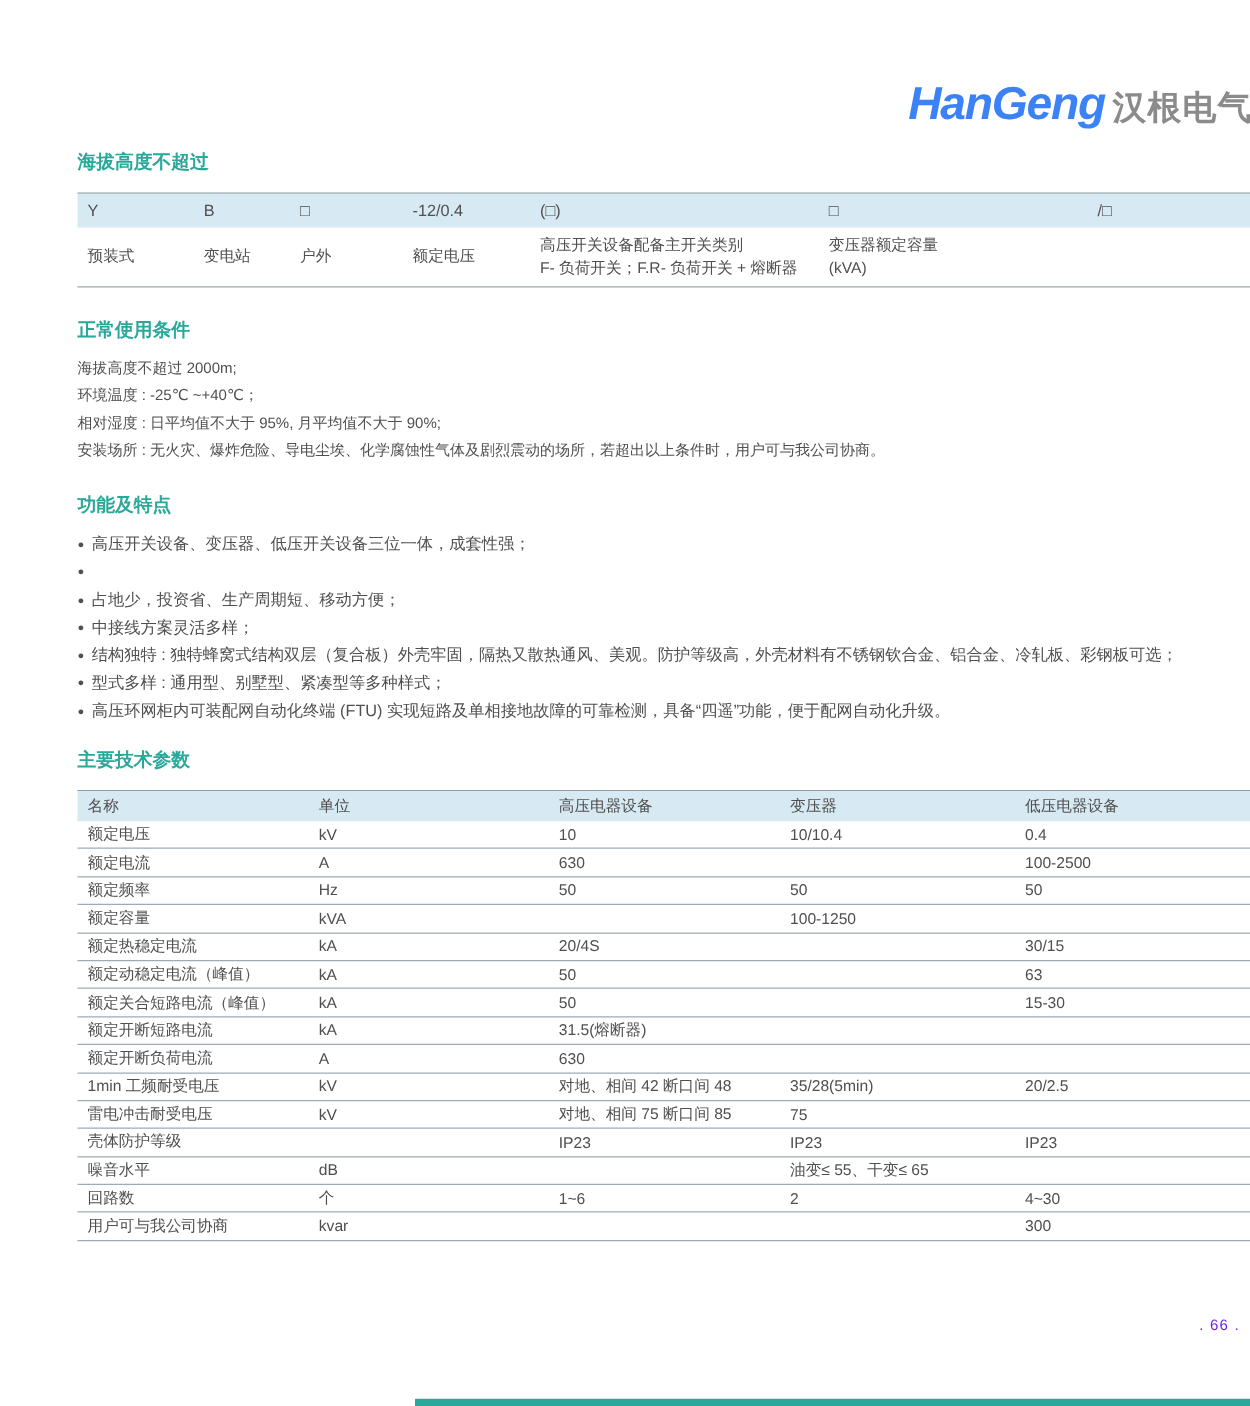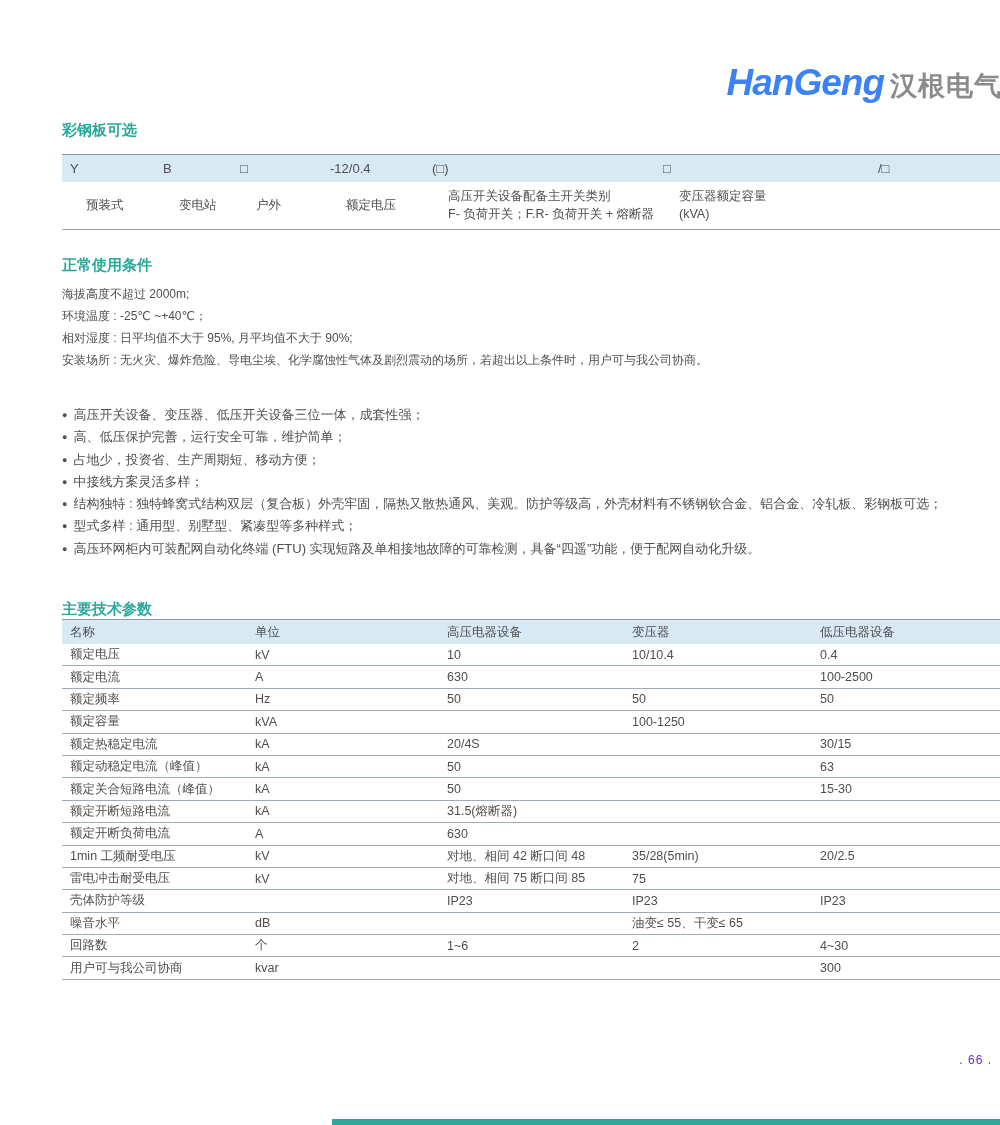--- a/index.html
+++ b/index.html
@@ -18,60 +18,60 @@
   .logo-cjk { font-size:27px; font-weight:700; color:#8b8b8b; margin-left:6px; letter-spacing:1px; }
 
   
   .sec-title { font-size:15px; font-weight:700; color:#2aa89a; line-height:20px; }
 
   
   #sec-model { position:absolute; top:120px; left:62px; width:938px; }
   .model-table { margin-top:14px; border-top:1px solid #8d9aa2; border-bottom:1px solid #9aa6ae; }
   .mrow { display:flex; }
   .mrow-codes { background:#d7e9f3; height:27px; align-items:center; font-size:13px; }
-  .mrow-desc { min-height:46px; padding:5px 0 6px 0; font-size:12.5px;margin-left:16px; }
+  .mrow-desc { min-height:46px; padding:5px 0 6px 0; font-size:12.5px; }
   .mcell { padding-left:8px; display:flex; flex-direction:column; justify-content:center; }
   .mc0{width:93px;} .mc1{width:77px;} .mc2{width:90px;} .mc3{width:102px;}
   .mc4{width:231px;} .mc5{width:215px;} .mc6{width:130px;}
   .mcell .l { line-height:18px; }
 
   
   #sec-conditions { position:absolute; top:255px; left:62px; width:920px; }
   .cond-lines { margin-top:8px; font-size:12px; }
   .cond-lines .line { line-height:22px; }
 
   #sec-features { position:absolute; top:395px; left:62px; width:938px; }
   .feat-list { margin-top:9px; font-size:13px; list-style:none; }
   .feat-list li { line-height:22.3px; display:flex; align-items:flex-start; }
   .bullet { font-size:9px; margin:0 6px 0 0; line-height:22.3px; color:#4f4f4f; }
 
   
   #sec-params { position:absolute; top:599px; left:62px; width:938px; }
-  .tech-table { border-top:1px solid #8d9aa2; font-size:12.5px; }
+  .tech-table { margin-top:13px; border-top:1px solid #8d9aa2; font-size:12.5px; }
   .thead { display:flex; background:#d7e9f3; height:24px; align-items:center; }
   .trow { display:flex; height:22.4px; align-items:center; border-bottom:1px solid #9fabb2; }
   .tcell { padding-left:8px; white-space:nowrap; overflow:hidden; }
   .c0{width:185px;} .c1{width:192px;} .c2{width:185px;} .c3{width:188px;} .c4{width:188px;}
 
   
   .page-number { position:absolute; top:1053px; right:8px; font-size:12px; color:#6d28d9; letter-spacing:1px; }
   .bottom-bar { position:absolute; bottom:0; left:332px; right:0; height:6px; background:#2aa89a; }
 </style>
 </head>
 <body>
 
 <div class="page">
 
   <div class="logo">
     <span class="logo-latin">HanGeng</span>
     <span class="logo-cjk">汉根电气</span>
   </div>
 
   <section id="sec-model">
-    <h2 class="sec-title">彩钢板可选</h2>
+    <h2 class="sec-title">海拔高度不超过</h2>
     <div class="model-table">
       <div class="mrow mrow-codes">
         <div class="mcell mc0">Y</div>
         <div class="mcell mc1">B</div>
         <div class="mcell mc2">□</div>
         <div class="mcell mc3">-12/0.4</div>
         <div class="mcell mc4">(□)</div>
         <div class="mcell mc5">□</div>
         <div class="mcell mc6">/□</div>
       </div>
@@ -108,28 +108,28 @@
     <h2 class="sec-title">正常使用条件</h2>
     <div class="cond-lines">
       <div class="line">海拔高度不超过 2000m;</div>
       <div class="line">环境温度 : -25℃ ~+40℃；</div>
       <div class="line">相对湿度 : 日平均值不大于 95%, 月平均值不大于 90%;</div>
       <div class="line">安装场所 : 无火灾、爆炸危险、导电尘埃、化学腐蚀性气体及剧烈震动的场所，若超出以上条件时，用户可与我公司协商。</div>
     </div>
   </section>
 
   <section id="sec-features">
+    <h2 class="sec-title">功能及特点</h2>
     <ul class="feat-list">
       <li>
           <span class="bullet">●</span>
           <span>高压开关设备、变压器、低压开关设备三位一体，成套性强；</span>
         </li>
       <li>
           <span class="bullet">●</span>
-          <span>高、低压保护完善，运行安全可靠，维护简单；</span>
         </li>
       <li>
           <span class="bullet">●</span>
           <span>占地少，投资省、生产周期短、移动方便；</span>
         </li>
       <li>
           <span class="bullet">●</span>
           <span>中接线方案灵活多样；</span>
         </li>
       <li>

